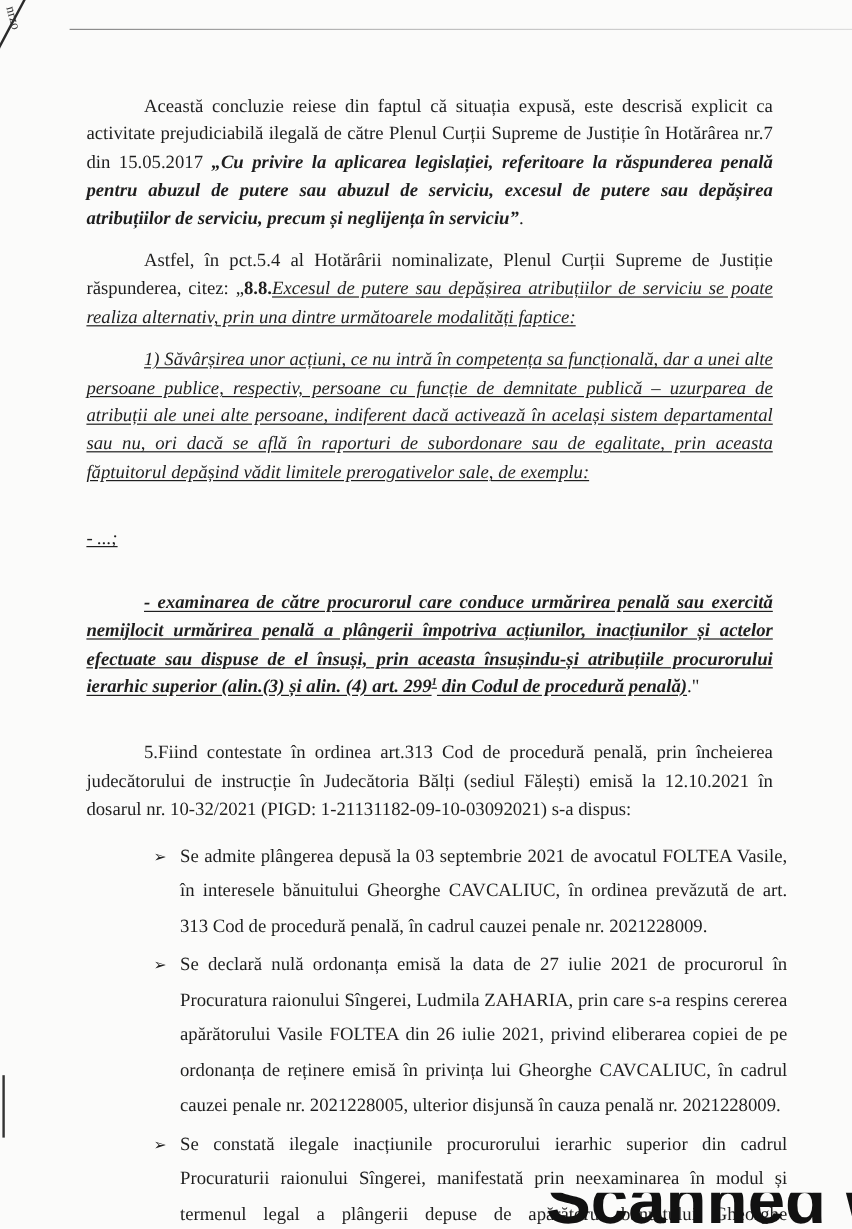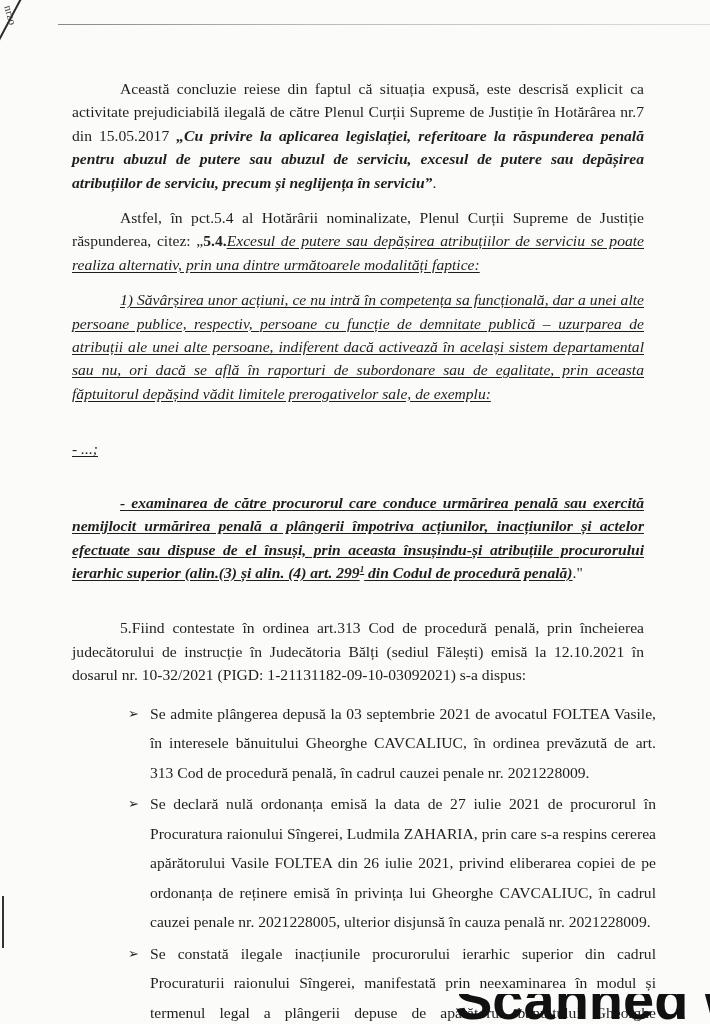--- a/index.html
+++ b/index.html
@@ -121,21 +121,21 @@
   <div class="top-rule"></div>
   <div class="margin-mark"></div>
 
   <div class="content">
 
     <p class="indent">
       <span>Această concluzie reiese din faptul că situația expusă, este descrisă explicit ca activitate prejudiciabilă ilegală de către Plenul Curții Supreme de Justiție în Hotărârea nr.7 din 15.05.2017 </span><span class="bi">„Cu privire la aplicarea legislației, referitoare la răspunderea penală pentru abuzul de putere sau abuzul de serviciu, excesul de putere sau depășirea atribuțiilor de serviciu, precum și neglijența în serviciu”</span><span>.</span>
     </p>
 
     <p class="indent">
-      <span>Astfel, în pct.5.4 al Hotărârii nominalizate, Plenul Curții Supreme de Justiție răspunderea, citez: „</span><span class="b">5.4.</span><span class="quote-block">Excesul de putere sau depășirea atribuțiilor de serviciu se poate realiza alternativ, prin una dintre următoarele modalități faptice:</span>
+      <span>Astfel, în pct.5.4 al Hotărârii nominalizate, Plenul Curții Supreme de Justiție răspunderea, citez: „</span><span class="b">8.8.</span><span class="quote-block">Excesul de putere sau depășirea atribuțiilor de serviciu se poate realiza alternativ, prin una dintre următoarele modalități faptice:</span>
     </p>
 
     <p class="indent quote-block">1) Săvârșirea unor acțiuni, ce nu intră în competența sa funcțională, dar a unei alte persoane publice, respectiv, persoane cu funcție de demnitate publică – uzurparea de atribuții ale unei alte persoane, indiferent dacă activează în același sistem departamental sau nu, ori dacă se află în raporturi de subordonare sau de egalitate, prin aceasta făptuitorul depășind vădit limitele prerogativelor sale, de exemplu:</p>
 
     <div class="gap-mid"></div>
     <p class="quote-block">- ...;</p>
     <div class="gap-small"></div>
 
     <p class="indent">
       <span class="quote-block bold">- examinarea de către procurorul care conduce urmărirea penală sau exercită nemijlocit urmărirea penală a plângerii împotriva acțiunilor, inacțiunilor și actelor efectuate sau dispuse de el însuși, prin aceasta însușindu-și atribuțiile procurorului ierarhic superior (alin.(3) și alin. (4) art. 299</span><sup class="quote-block bold">1</sup><span class="quote-block bold"> din Codul de procedură penală)</span><span>."</span>

